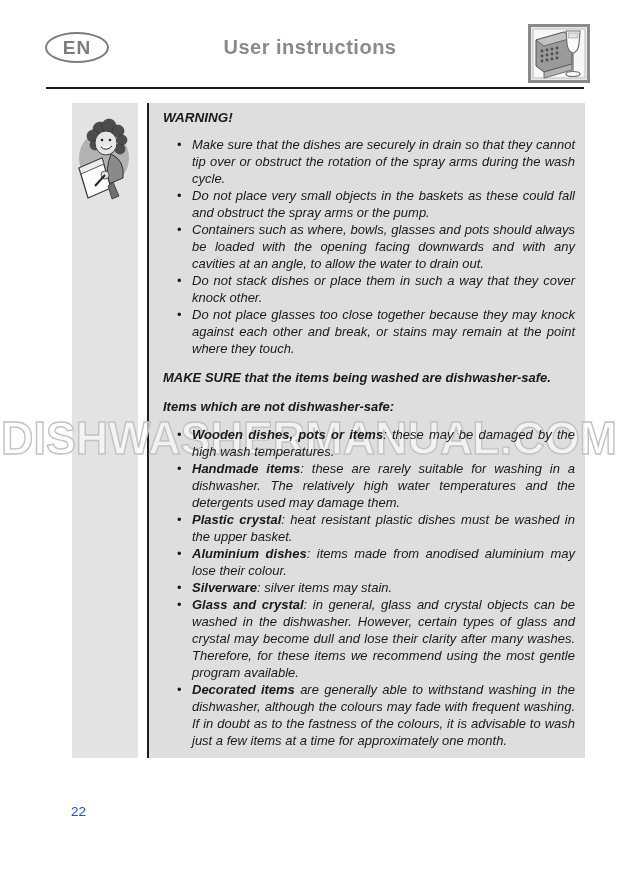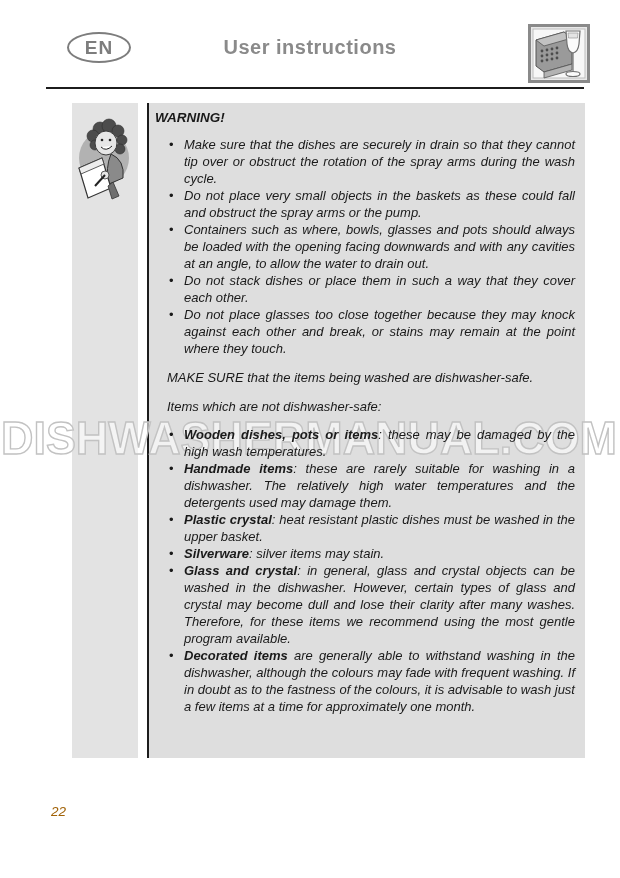--- a/index.html
+++ b/index.html
@@ -8,21 +8,21 @@
     position: relative;
     width: 620px;
     height: 878px;
     background: #ffffff;
     font-family: "Liberation Sans", sans-serif;
     overflow: hidden;
   }
 
   
   .en-badge {
-    position: absolute; left: 67px; top: 32px;
+    position: absolute; left: 45px; top: 32px;
     width: 64px; height: 31px;
     border: 2px solid #7d7d7d; border-radius: 50%;
     display: flex; align-items: center; justify-content: center;
     color: #7d7d7d; font-weight: bold; font-size: 19px; letter-spacing: 1px;
   }
   .page-title {
     position: absolute; left: 0; right: 0; top: 36px;
     text-align: center;
     color: #8a8a8a; font-size: 20px; font-weight: bold; letter-spacing: 0.5px;
   }
@@ -41,55 +41,55 @@
     background: #e3e3e3;
   }
   .mascot { position: absolute; left: 3px; top: 9px; width: 60px; height: 100px; }
 
   
   .wbox {
     position: absolute; left: 147px; top: 103px;
     width: 438px; height: 655px;
     background: #dedede;
     border-left: 2px solid #1c1c1c;
-    padding: 4px 10px 0 6px;
+    padding: 4px 10px 0 14px;
     font-style: italic;
     font-size: 13px; line-height: 17px;
     color: #1a1a1a;
     text-align: justify;
   }
   .wbox p, .wbox li, .wbox h3 { position: relative; z-index: 2; }
   .wbox h3 {
     margin: 2px 0 10px 0;
     font-size: 13.5px; font-weight: bold; font-style: italic;
   }
   .wbox p.lead {
-    margin: 12px 0 0 12px;
-    font-weight: normal;
+    margin: 12px 0 0 0;
+    font-weight: bold;
   }
   .wbox ul { list-style: none; margin: 0; padding: 0; }
   .wbox ul.second { margin-top: 11px; }
   .wbox li { padding-left: 29px; }
   .wbox li::before {
     content: "\2022";
     position: absolute; left: 14px; top: 0;
     font-style: normal;
   }
   .wbox li b { font-weight: bold; }
 
   
   .watermark {
     position: absolute; left: 0; top: 414px; width: 620px; height: 52px;
     z-index: 1; pointer-events: none;
   }
 
   
   .page-number {
-    position: absolute; left: 51px; top: 804px;
-    font-size: 13.5px; font-style: italic; color: #a16207;
+    position: absolute; left: 71px; top: 804px;
+    font-size: 13.5px; color: #1d4ed8;
   }
 </style>
 </head>
 <body>
 
 <div class="page">
 
   <div class="en-badge">
     <span>EN</span>
   </div>
@@ -157,29 +157,30 @@
       <path d="M38,70 L44,84 L37,87 L33,74 Z" fill="#6f6f6f" stroke="#333" stroke-width="0.8"></path>
     </svg>
   </div>
 
   <div class="wbox">
     <h3>WARNING!</h3>
     <ul class="first">
         <li>Make sure that the dishes are securely in drain so that they cannot tip over or obstruct the rotation of the spray arms during the wash cycle.</li>
         <li>Do not place very small objects in the baskets as these could fall and obstruct the spray arms or the pump.</li>
         <li>Containers such as where, bowls, glasses and pots should always be loaded with the opening facing downwards and with any cavities at an angle, to allow the water to drain out.</li>
-        <li>Do not stack dishes or place them in such a way that they cover each other.</li>
+        <li>Do not stack dishes or place them in such a way that they cover knock other.</li>
         <li>Do not place glasses too close together because they may knock against each other and break, or stains may remain at the point where they touch.</li>
       </ul>
     <p class="lead">MAKE SURE that the items being washed are dishwasher-safe.</p>
     <p class="lead">Items which are not dishwasher-safe:</p>
     <ul class="second">
         <li><b>Wooden dishes, pots or items</b>: these may be damaged by the high wash temperatures.</li>
         <li><b>Handmade items</b>: these are rarely suitable for washing in a dishwasher. The relatively high water temperatures and the detergents used may damage them.</li>
         <li><b>Plastic crystal</b>: heat resistant plastic dishes must be washed in the upper basket.</li>
+        <li><b>Aluminium dishes</b>: items made from anodised aluminium may lose their colour.</li>
         <li><b>Silverware</b>: silver items may stain.</li>
         <li><b>Glass and crystal</b>: in general, glass and crystal objects can be washed in the dishwasher. However, certain types of glass and crystal may become dull and lose their clarity after many washes. Therefore, for these items we recommend using the most gentle program available.</li>
         <li><b>Decorated items</b> are generally able to withstand washing in the dishwasher, although the colours may fade with frequent washing. If in doubt as to the fastness of the colours, it is advisable to wash just a few items at a time for approximately one month.</li>
       </ul>
   </div>
 
   <svg class="watermark" viewBox="0 0 620 52">
     <text x="1" y="40" textLength="616" lengthAdjust="spacingAndGlyphs" font-family="Liberation Sans, sans-serif" font-size="46" font-weight="bold" fill="rgba(255,255,255,0.6)" stroke="#c2c2c2" stroke-width="1.4">DISHWASHERMANUAL.COM</text>
   </svg>
 

